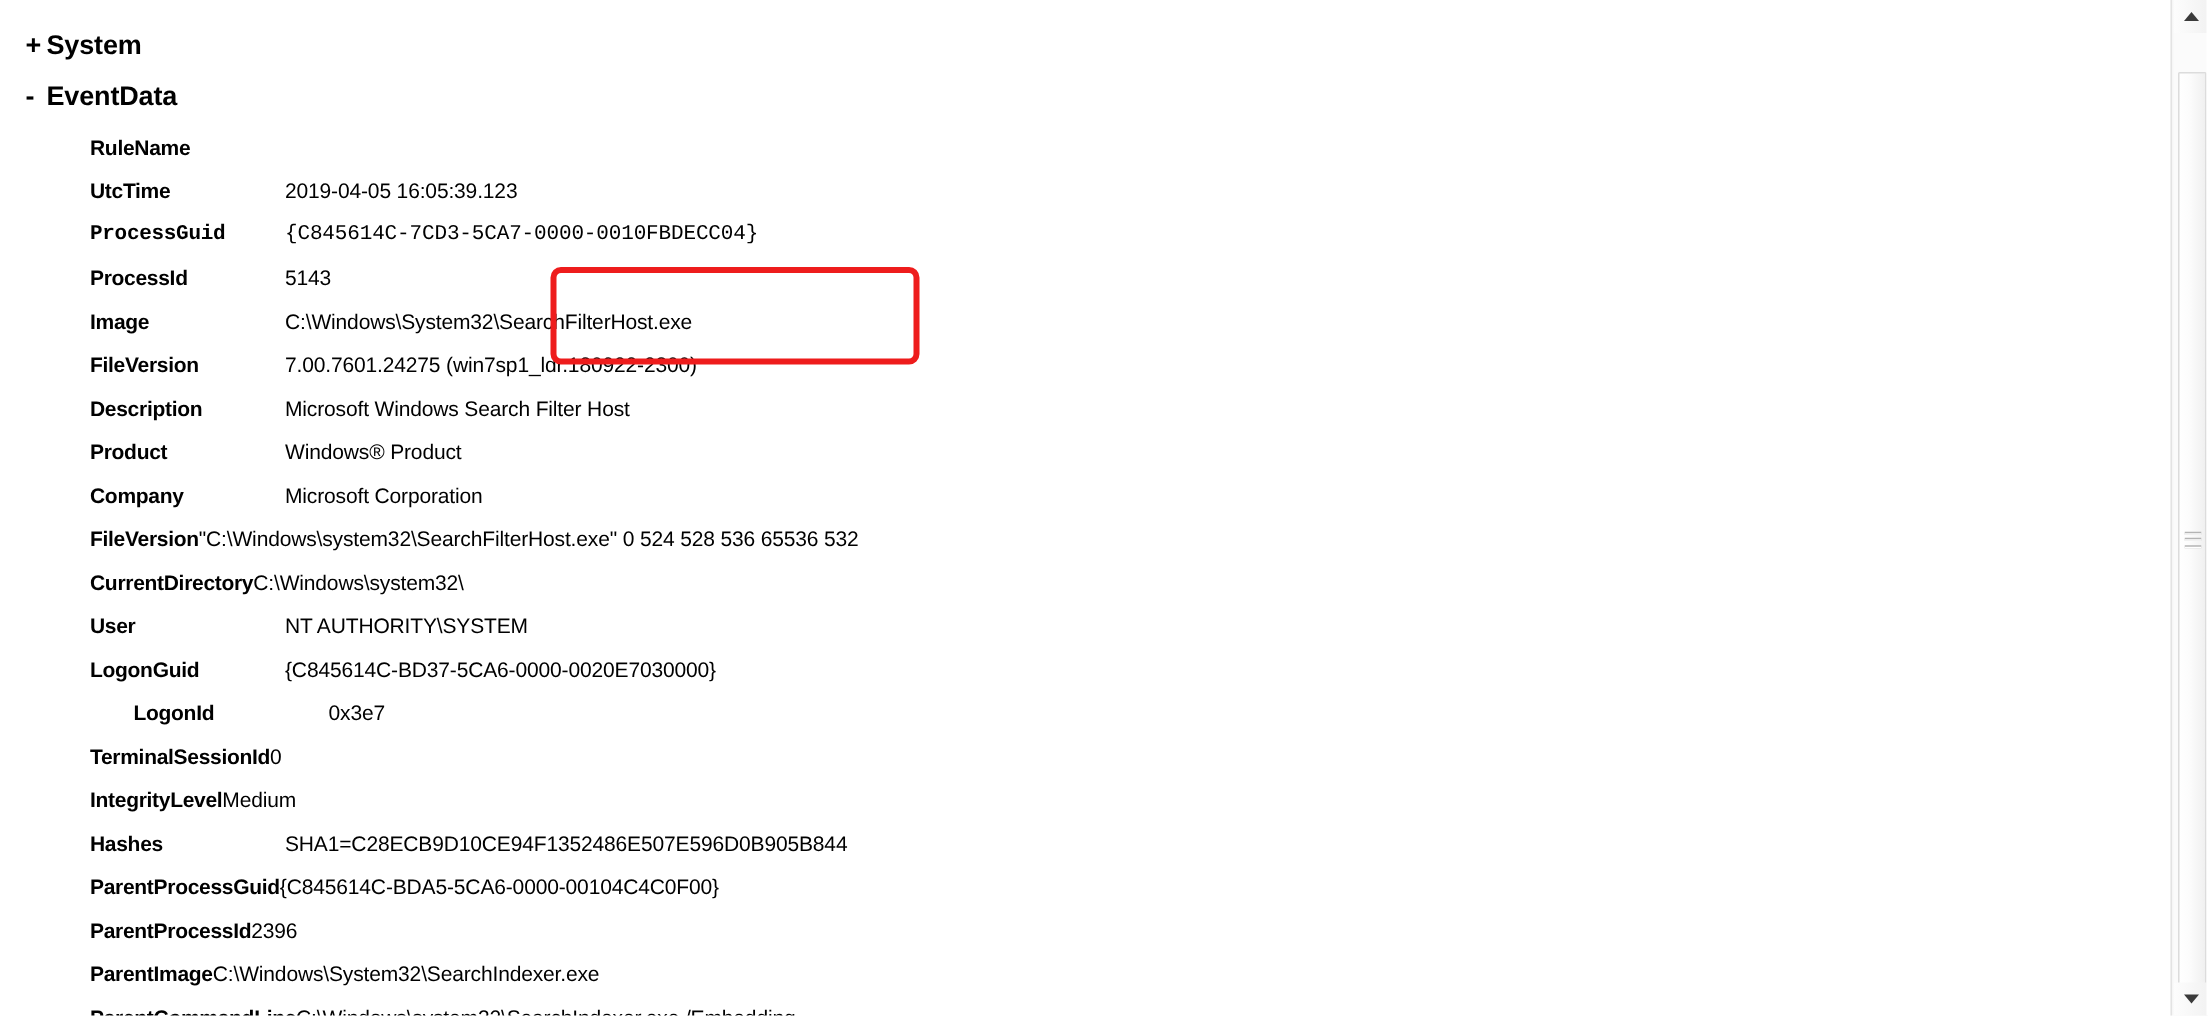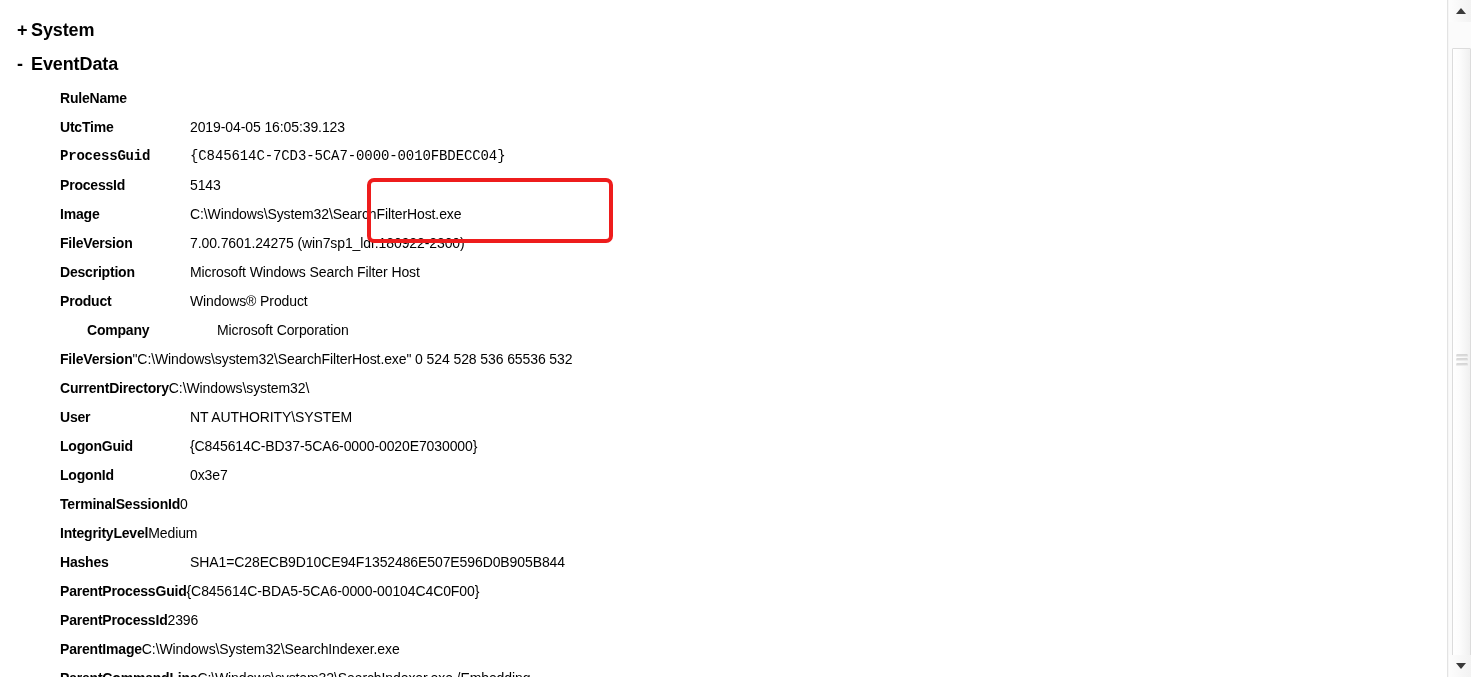--- a/index.html
+++ b/index.html
@@ -179,26 +179,26 @@
 
   <div id="field-list">
       <div class="data-row" style="top: 87px;"><span class="dkey col">RuleName</span><span class="dval"></span></div>
       <div class="data-row" style="top: 116px;"><span class="dkey col">UtcTime</span><span class="dval">2019-04-05 16:05:39.123</span></div>
       <div class="data-row" style="top: 145px; font-family: Liberation Mono, monospace;"><span class="dkey col">ProcessGuid</span><span class="dval">{C845614C-7CD3-5CA7-0000-0010FBDECC04}</span></div>
       <div class="data-row" style="top: 174px;"><span class="dkey col">ProcessId</span><span class="dval">5143</span></div>
       <div class="data-row" style="top: 203px;"><span class="dkey col">Image</span><span class="dval">C:\Windows\System32\SearchFilterHost.exe</span></div>
       <div class="data-row" style="top: 232px;"><span class="dkey col">FileVersion</span><span class="dval">7.00.7601.24275 (win7sp1_ldr.180922-2300)</span></div>
       <div class="data-row" style="top: 261px;"><span class="dkey col">Description</span><span class="dval">Microsoft Windows Search Filter Host</span></div>
       <div class="data-row" style="top: 290px;"><span class="dkey col">Product</span><span class="dval">Windows® Product</span></div>
-      <div class="data-row" style="top: 319px; margin-left: 27px;"><span class="dkey col">Company</span><span class="dval">Microsoft Corporation</span></div>
+      <div class="data-row" style="top: 319px;"><span class="dkey col">Company</span><span class="dval">Microsoft Corporation</span></div>
       <div class="data-row" style="top: 348px;"><span class="dkey">FileVersion</span><span class="dval">"C:\Windows\system32\SearchFilterHost.exe" 0 524 528 536 65536 532</span></div>
       <div class="data-row" style="top: 377px;"><span class="dkey">CurrentDirectory</span><span class="dval">C:\Windows\system32\</span></div>
       <div class="data-row" style="top: 406px;"><span class="dkey col">User</span><span class="dval">NT AUTHORITY\SYSTEM</span></div>
       <div class="data-row" style="top: 435px;"><span class="dkey col">LogonGuid</span><span class="dval">{C845614C-BD37-5CA6-0000-0020E7030000}</span></div>
-      <div class="data-row" style="top: 464px;"><span class="dkey col">LogonId</span><span class="dval">0x3e7</span></div>
+      <div class="data-row" style="top: 464px; margin-left: 29px;"><span class="dkey col">LogonId</span><span class="dval">0x3e7</span></div>
       <div class="data-row" style="top: 493px;"><span class="dkey">TerminalSessionId</span><span class="dval">0</span></div>
       <div class="data-row" style="top: 522px;"><span class="dkey">IntegrityLevel</span><span class="dval">Medium</span></div>
       <div class="data-row" style="top: 551px;"><span class="dkey col">Hashes</span><span class="dval">SHA1=C28ECB9D10CE94F1352486E507E596D0B905B844</span></div>
       <div class="data-row" style="top: 580px;"><span class="dkey">ParentProcessGuid</span><span class="dval">{C845614C-BDA5-5CA6-0000-00104C4C0F00}</span></div>
       <div class="data-row" style="top: 609px;"><span class="dkey">ParentProcessId</span><span class="dval">2396</span></div>
       <div class="data-row" style="top: 638px;"><span class="dkey">ParentImage</span><span class="dval">C:\Windows\System32\SearchIndexer.exe</span></div>
       <div class="data-row" style="top: 667px;"><span class="dkey">ParentCommandLine</span><span class="dval">C:\Windows\system32\SearchIndexer.exe /Embedding</span></div>
     </div>
 
   <div id="red-box" style="border-color: rgb(238, 28, 28);"></div>

